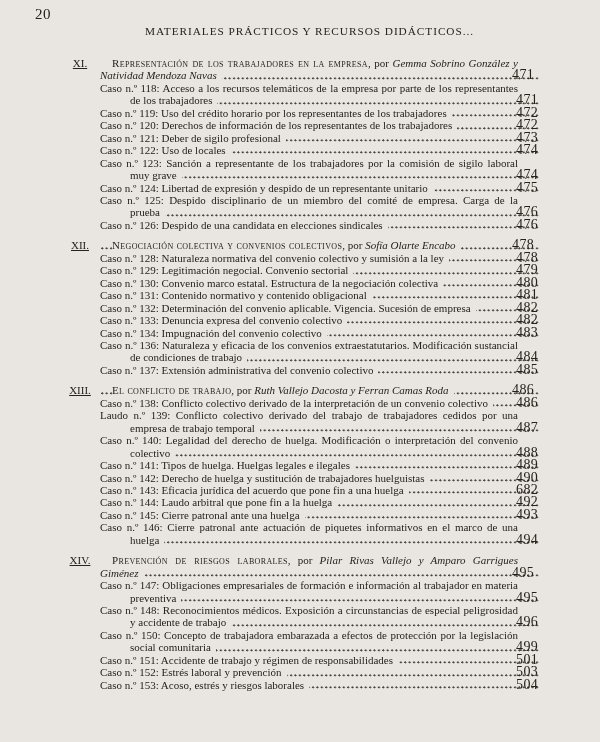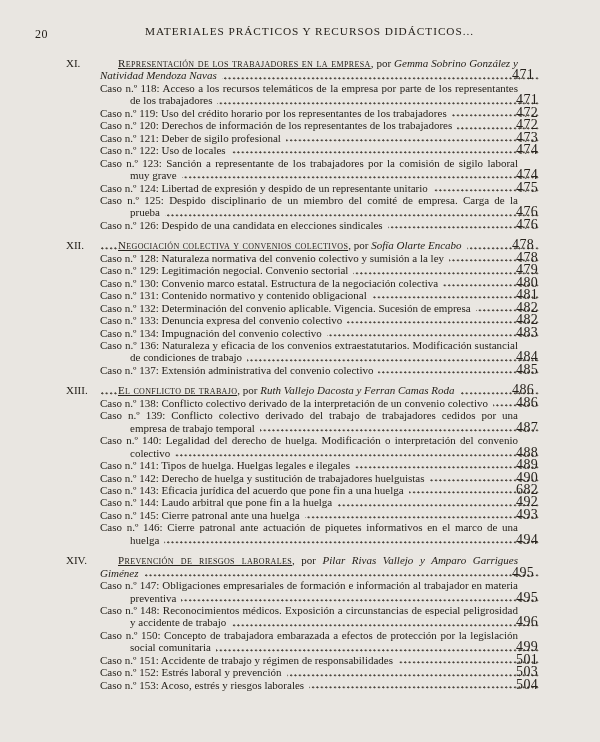--- a/index.html
+++ b/index.html
@@ -9,22 +9,22 @@
   html,body{margin:0;padding:0;}
   body{
     width:600px;height:742px;overflow:hidden;
     background:var(--paper);color:var(--ink);
     font-family:"Liberation Serif","DejaVu Serif",serif;
     font-size:11px;line-height:12.45px;
     -webkit-font-smoothing:antialiased;
   }
   .page-header{position:relative;padding-top:25px;height:17px;}
   .corner-page-number{
-    position:absolute;left:35px;top:28px;
-    font-size:12px;letter-spacing:.5px;
+    position:absolute;left:35px;top:8px;
+    font-size:15px;letter-spacing:.5px;
   }
   .running-title{
     text-align:center;font-size:11.3px;letter-spacing:.95px;
     white-space:nowrap;
     padding-left:19px;
   }
   .toc{margin:15px 54px 0 66px;}
   .section + .section{margin-top:8px;}
 
   .toc-line{
@@ -43,24 +43,24 @@
     content:"";position:absolute;left:0;bottom:0;z-index:-1;
     width:var(--indent);height:12.45px;background:var(--paper);
   }
   .heading{--indent:34px;padding-left:34px;text-indent:-34px;}
   .entry{--indent:64px;padding-left:64px;text-indent:-30px;}
 
   .masked{background-color:var(--paper);}
   .pad{padding-right:5px;}
 
   .numeral{
-    display:inline-block;width:28px;margin-right:24px;
-    text-align:left;text-indent:0;
+    display:inline-block;width:28px;margin-right:18px;
+    text-align:center;text-indent:0;text-decoration:underline;
   }
-  .sc{font-variant:small-caps;letter-spacing:.35px;text-decoration:underline;}
+  .sc{font-variant:small-caps;letter-spacing:.35px;}
   em.authors, em{font-style:italic;}
   .pgnum{
     position:absolute;right:0;bottom:0;z-index:1;
     background:var(--paper);padding-left:6px;
     font-size:14px;letter-spacing:.4px;
   }
 </style>
 </head>
 <body>
 
@@ -91,21 +91,21 @@
       <div class="toc-line entry"><span class="masked pad">Caso n.º 132: Determinación del convenio aplicable. Vigencia. Sucesión de empresa</span><span class="leader"></span><span class="pgnum">482</span></div>
       <div class="toc-line entry"><span class="masked pad">Caso n.º 133: Denuncia expresa del convenio colectivo</span><span class="leader"></span><span class="pgnum">482</span></div>
       <div class="toc-line entry"><span class="masked pad">Caso n.º 134: Impugnación del convenio colectivo</span><span class="leader"></span><span class="pgnum">483</span></div>
       <div class="toc-line entry"><span class="leader"></span><span class="pgnum">483</span></div>
       <div class="toc-line entry"><span class="masked pad">Caso n.º 136: Naturaleza y eficacia de los convenios extraestatutarios. Modificación sustancial de condiciones de trabajo</span><span class="leader"></span><span class="pgnum">484</span></div>
       <div class="toc-line entry"><span class="masked pad">Caso n.º 137: Extensión administrativa del convenio colectivo</span><span class="leader"></span><span class="pgnum">485</span></div>
     </div>
     <div class="section">
       <div class="toc-line heading"><span class="numeral masked">XIII.</span><span class="sc masked">El conflicto de trabajo</span><span class="masked">, por </span><em class="authors masked pad">Ruth Vallejo Dacosta y Ferran Camas Roda</em><span class="leader"></span><span class="pgnum">486</span></div>
       <div class="toc-line entry"><span class="masked pad">Caso n.º 138: Conflicto colectivo derivado de la interpretación de un convenio colectivo</span><span class="leader"></span><span class="pgnum">486</span></div>
-      <div class="toc-line entry"><span class="masked pad">Caso n.º 139: Conflicto colectivo derivado del trabajo de trabajadores cedidos por una empresa de trabajo temporal</span><span class="leader"></span><span class="pgnum">487</span></div>
+      <div class="toc-line entry"><span class="masked pad">Laudo n.º 139: Conflicto colectivo derivado del trabajo de trabajadores cedidos por una empresa de trabajo temporal</span><span class="leader"></span><span class="pgnum">487</span></div>
       <div class="toc-line entry"><span class="masked pad">Caso n.º 140: Legalidad del derecho de huelga. Modificación o interpretación del convenio colectivo</span><span class="leader"></span><span class="pgnum">488</span></div>
       <div class="toc-line entry"><span class="masked pad">Caso n.º 141: Tipos de huelga. Huelgas legales e ilegales</span><span class="leader"></span><span class="pgnum">489</span></div>
       <div class="toc-line entry"><span class="masked pad">Caso n.º 142: Derecho de huelga y sustitución de trabajadores huelguistas</span><span class="leader"></span><span class="pgnum">490</span></div>
       <div class="toc-line entry"><span class="masked pad">Caso n.º 143: Eficacia jurídica del acuerdo que pone fin a una huelga</span><span class="leader"></span><span class="pgnum">682</span></div>
       <div class="toc-line entry"><span class="masked pad">Caso n.º 144: Laudo arbitral que pone fin a la huelga</span><span class="leader"></span><span class="pgnum">492</span></div>
       <div class="toc-line entry"><span class="masked pad">Caso n.º 145: Cierre patronal ante una huelga</span><span class="leader"></span><span class="pgnum">493</span></div>
       <div class="toc-line entry"><span class="masked pad">Caso n.º 146: Cierre patronal ante actuación de piquetes informativos en el marco de una huelga</span><span class="leader"></span><span class="pgnum">494</span></div>
     </div>
     <div class="section">
       <div class="toc-line heading"><span class="numeral masked">XIV.</span><span class="sc masked">Prevención de riesgos laborales</span><span class="masked">, por </span><em class="authors masked pad">Pilar Rivas Vallejo y Amparo Garrigues Giménez</em><span class="leader"></span><span class="pgnum">495</span></div>

